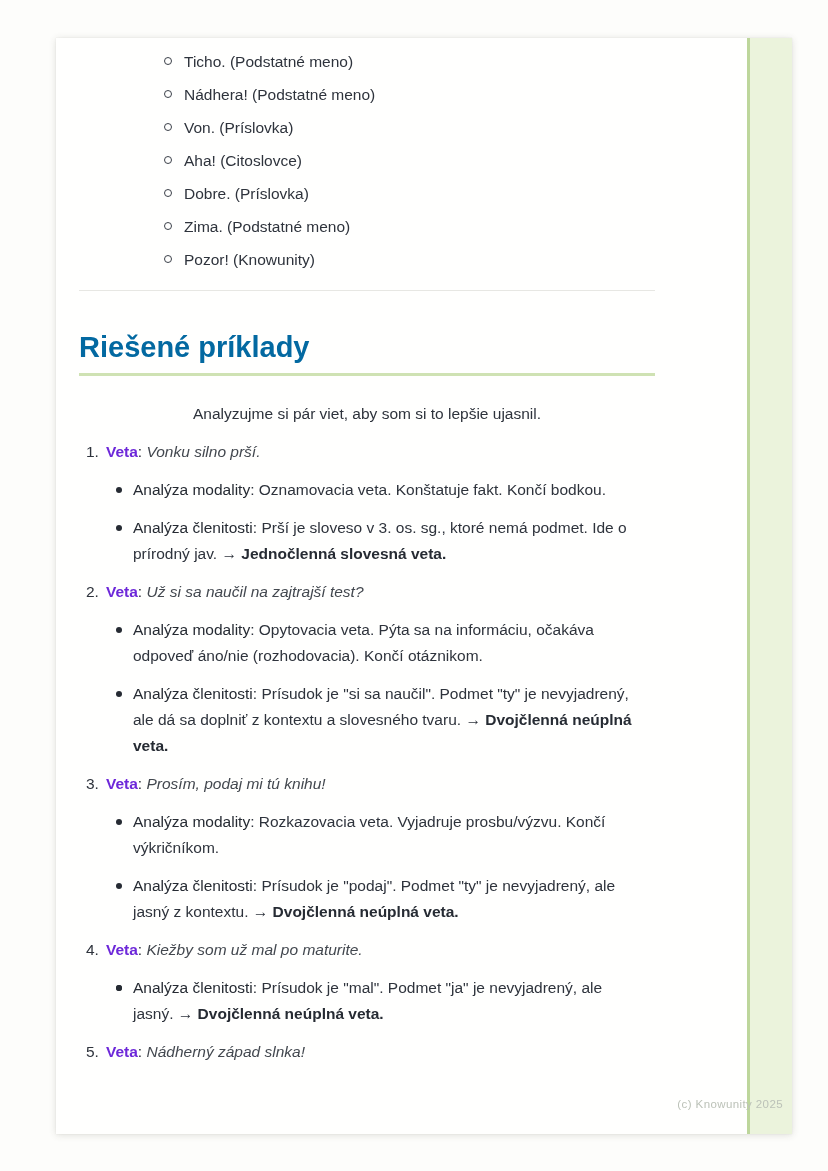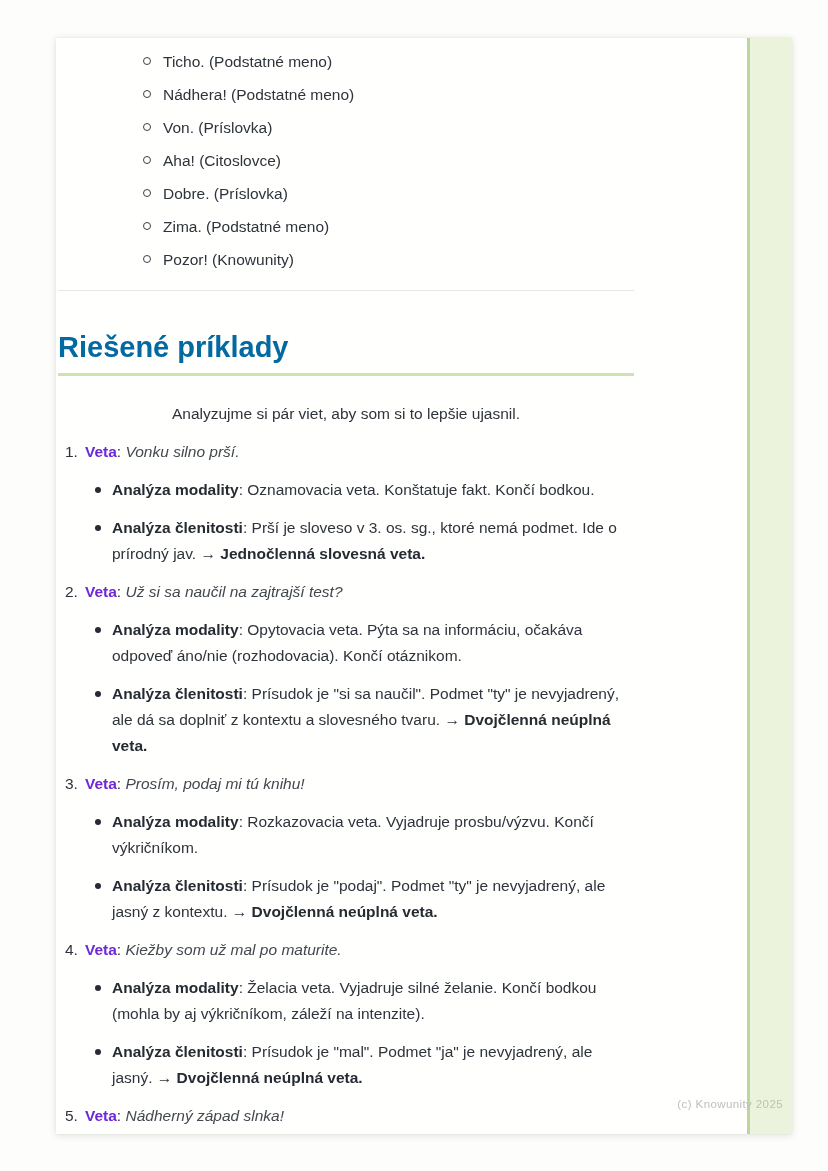--- a/index.html
+++ b/index.html
@@ -20,21 +20,21 @@
     background: #fffffe;
     box-shadow: 0 1px 7px rgba(60,60,45,0.16), 0 0 1px rgba(0,0,0,0.10);
   }
   .green-band {
     position: absolute; top: 0; right: 0; bottom: 0;
     width: 42px;
     background: #ebf3dc;
     border-left: 3px solid #bdd69b;
   }
   .content {
-    position: absolute; left: 2px; top: 0;
+    position: absolute; left: 23px; top: 0;
     width: 576px;
     font-size: 15.5px;
   }
 
   
   ul.circle-list { list-style: none; margin: 12px 0 0 0; padding: 0; }
   ul.circle-list li {
     position: relative;
     padding-left: 105px;
     line-height: 24px;
@@ -82,21 +82,21 @@
     line-height: 26px;
     margin: 12px 0;
     max-width: 512px;
   }
   .disc-bullet {
     position: absolute; left: 37px; top: 10px;
     width: 6px; height: 6px;
     border-radius: 50%;
     background: #262b33;
   }
-  .point-label { font-weight: 700; color: #262b33; margin-top: 20px; }
+  .point-label { font-weight: 400; color: #262b33; margin-top: 20px; }
   .point-text strong { font-weight: 700; color: #262b33; }
 
   .watermark {
     position: absolute;
     top: 1098px; right: 45px;
     font-size: 11.5px;
     letter-spacing: 0.4px;
     color: #bcc2b8;
     z-index: 5;
   }
@@ -179,21 +179,20 @@
     <span class="disc-bullet"></span>
     <span class="point-body"><strong class="point-label">Analýza členitosti</strong><span class="point-text"><span>: Prísudok je "podaj". Podmet "ty" je nevyjadrený, ale jasný z kontextu. → </span><strong>Dvojčlenná neúplná veta.</strong></span></span>
   </li>
             </ul>
   </li>
           <li class="example">
     <div class="example-head"><span class="ex-num">4.</span><span class="ex-label">Veta</span><span class="ex-colon">: </span><span class="ex-sentence">Kiežby som už mal po maturite.</span></div>
     <ul class="points">
               <li class="point">
     <span class="disc-bullet"></span>
-    <span class="point-body"><strong class="point-label">Analýza modality</strong><span class="point-text"><span>: Želacia veta. Vyjadruje silné želanie. Končí bodkou (mohla by aj výkričníkom, záleží na intenzite).</span></span></span>
   </li>
               <li class="point">
     <span class="disc-bullet"></span>
     <span class="point-body"><strong class="point-label">Analýza členitosti</strong><span class="point-text"><span>: Prísudok je "mal". Podmet "ja" je nevyjadrený, ale jasný. → </span><strong>Dvojčlenná neúplná veta.</strong></span></span>
   </li>
             </ul>
   </li>
           <li class="example">
     <div class="example-head"><span class="ex-num">5.</span><span class="ex-label">Veta</span><span class="ex-colon">: </span><span class="ex-sentence">Nádherný západ slnka!</span></div>
 

